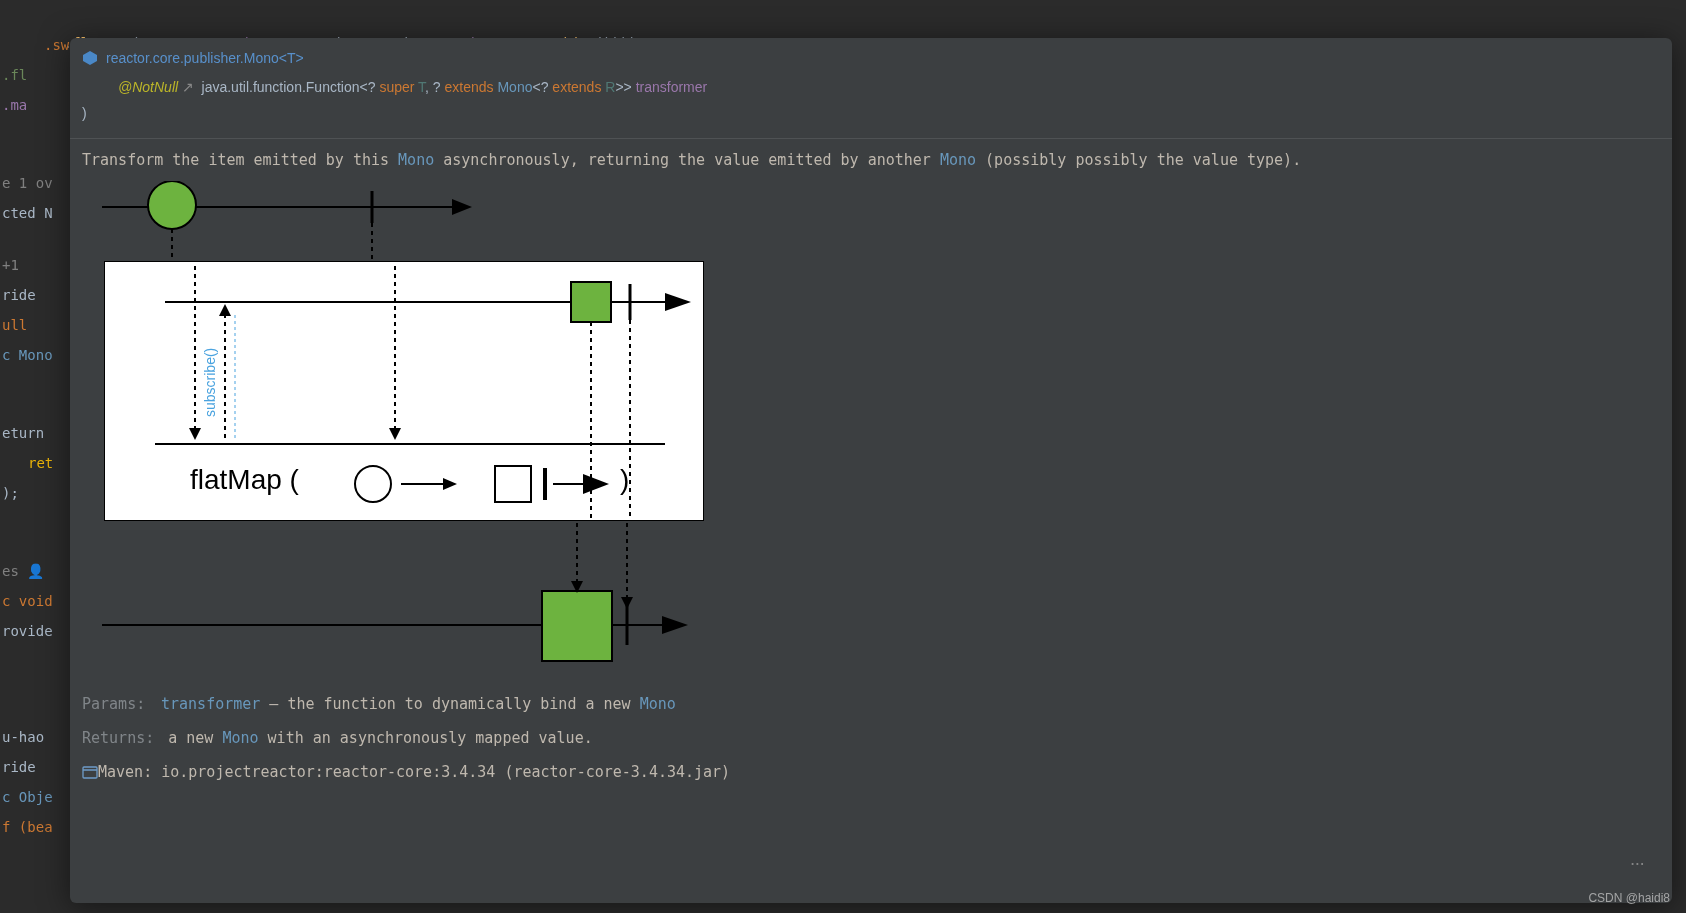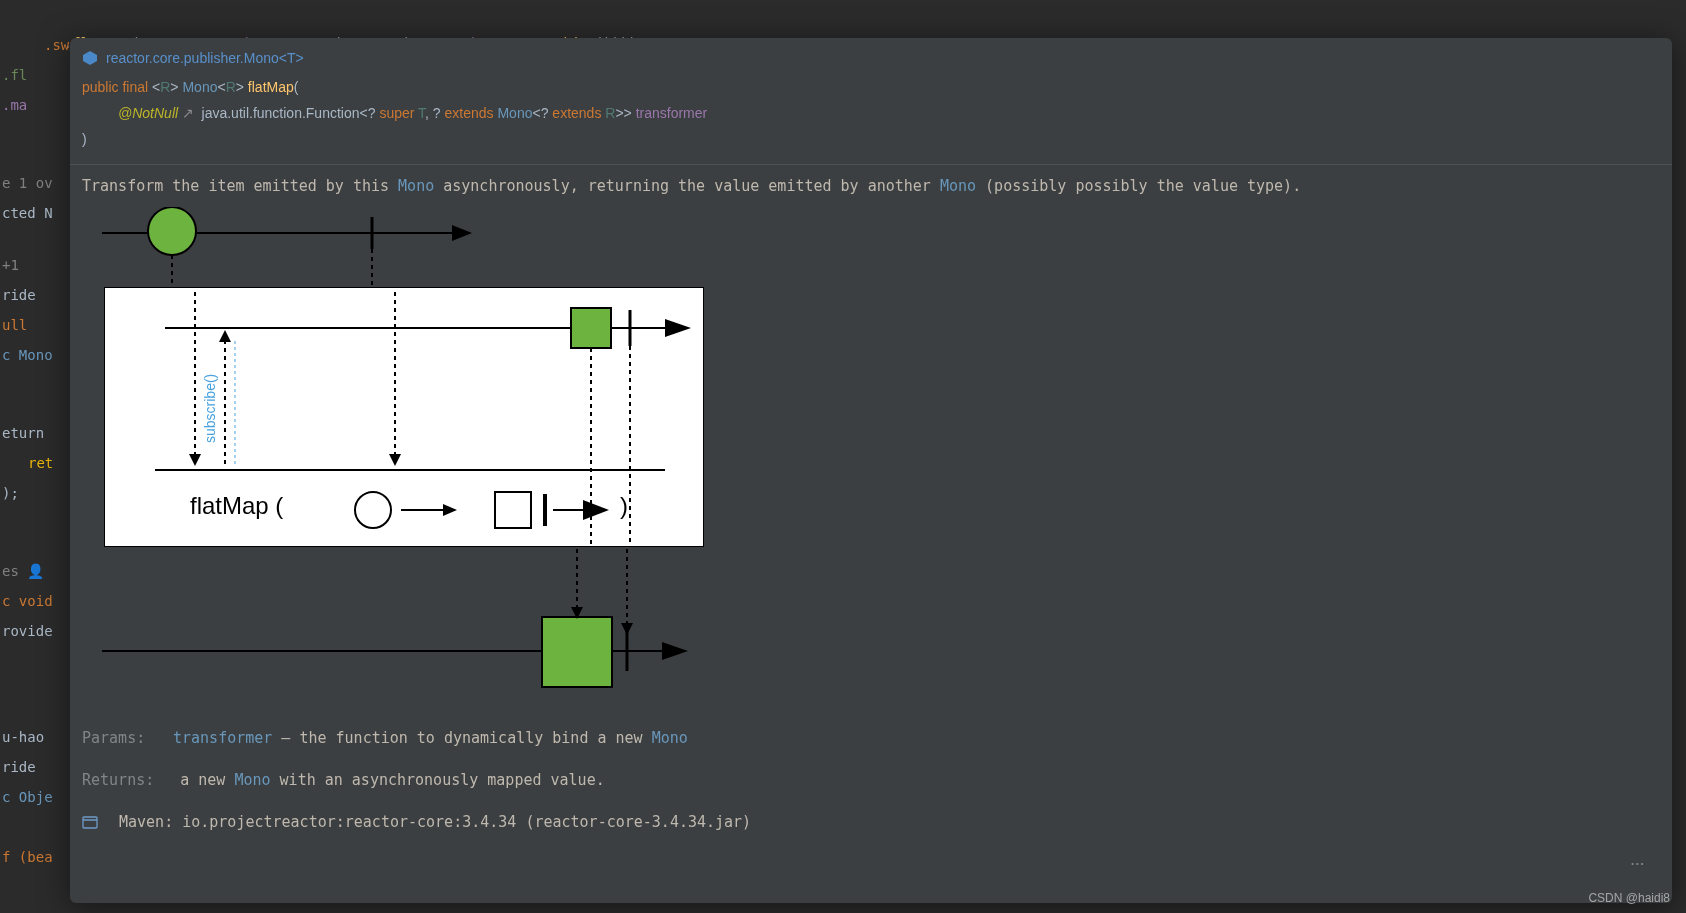--- a/index.html
+++ b/index.html
@@ -93,34 +93,34 @@
       width: 600px;
       height: 260px;
       background: #ffffff;
       border: 1px solid #000;
     }
     .flatmap-label {
       position: absolute;
       font-family: Arial, sans-serif;
       color: #000;
       font-weight: 500;
-      font-size: 24px;
+      font-size: 28px;
       left: 85px;
       top: 207px;
     }
 
     .params-section {
       margin-top: 12px;
       font-size: 15px;
     }
-    .param-row { display: flex; gap: 26px; margin: 20px 0;}
+    .param-row { display: flex; gap: 14px; margin: 12px 0;}
     .param-label { color: #808589; min-width: 65px; }
     .param-name { color: #6897bb; font-family: 'Menlo', monospace;}
     .param-desc { color: #bfb8ae; }
-    .maven-row { display: flex; align-items: center; gap: 21px; margin-top: 10px; color: #bfb8ae;}
+    .maven-row { display: flex; align-items: center; gap: 0; margin-top: 10px; color: #bfb8ae;}
     .maven-icon { width: 16px; height: 14px; }
 
     .watermark {
       position: absolute;
       bottom: 8px;
       right: 16px;
       color: #cfcfcf;
       font-size: 12px;
       font-family: Arial, sans-serif;
       opacity: 0.7;
@@ -173,32 +173,31 @@
   <div class="frag" style="color:#eab308;padding-left:28px;">    ret</div>
   <div class="frag">);</div>
   <div style="height:48px;"></div>
   <div class="frag" style="color:#808080;">es  👤</div>
   <div class="frag" style="color:#cc7832;">c void</div>
   <div class="frag">rovide</div>
   <div style="height:76px;"></div>
   <div class="frag">u-hao</div>
   <div class="frag">ride</div>
   <div class="frag" style="color:#6897bb;">c Obje</div>
-  <div class="frag" style="color:#cc7832;margin-top:30px;">f (bea</div>
+  <div class="frag" style="color:#cc7832;">f (bea</div>
 </div>
 
 <div class="doc-popup">
   <div class="doc-header">
     <div class="doc-class-row">
       <svg class="class-icon" viewBox="0 0 16 16">
           <polygon points="8,1 15,5 15,11 8,15 1,11 1,5" fill="#4a88c7"></polygon>
         </svg>
       <span class="doc-class">reactor.core.publisher.Mono&lt;T&gt;</span>
     </div>
-    <div class="sig"><span class="orange">public </span><span class="orange">final </span><span>&lt;</span><span class="teal">R</span><span>&gt; </span><span class="type">Mono</span><span>&lt;</span><span class="teal">R</span><span>&gt; </span><span class="method">flatMap</span><span>(</span></div>
     <div class="sig" style="padding-left:36px;"><span class="anno">@NotNull</span><span class="link-icon"> ↗  </span><span class="pkg">java.util.function.Function</span><span>&lt;? </span><span class="orange">super </span><span class="teal">T</span><span>, ? </span><span class="orange">extends </span><span class="type">Mono</span><span>&lt;? </span><span class="orange">extends </span><span class="teal">R</span><span>&gt;&gt; </span><span class="identifier">transformer</span></div>
     <div class="sig"><span>)</span></div>
   </div>
 
   <div class="doc-body">
     <div class="desc">
       <span>Transform the item emitted by this </span><span class="mono-type">Mono</span><span> asynchronously, returning the value emitted by another </span><span class="mono-type">Mono</span><span> (possibly possibly the value type).</span>
     </div>
 
     <div class="diagram-area">

